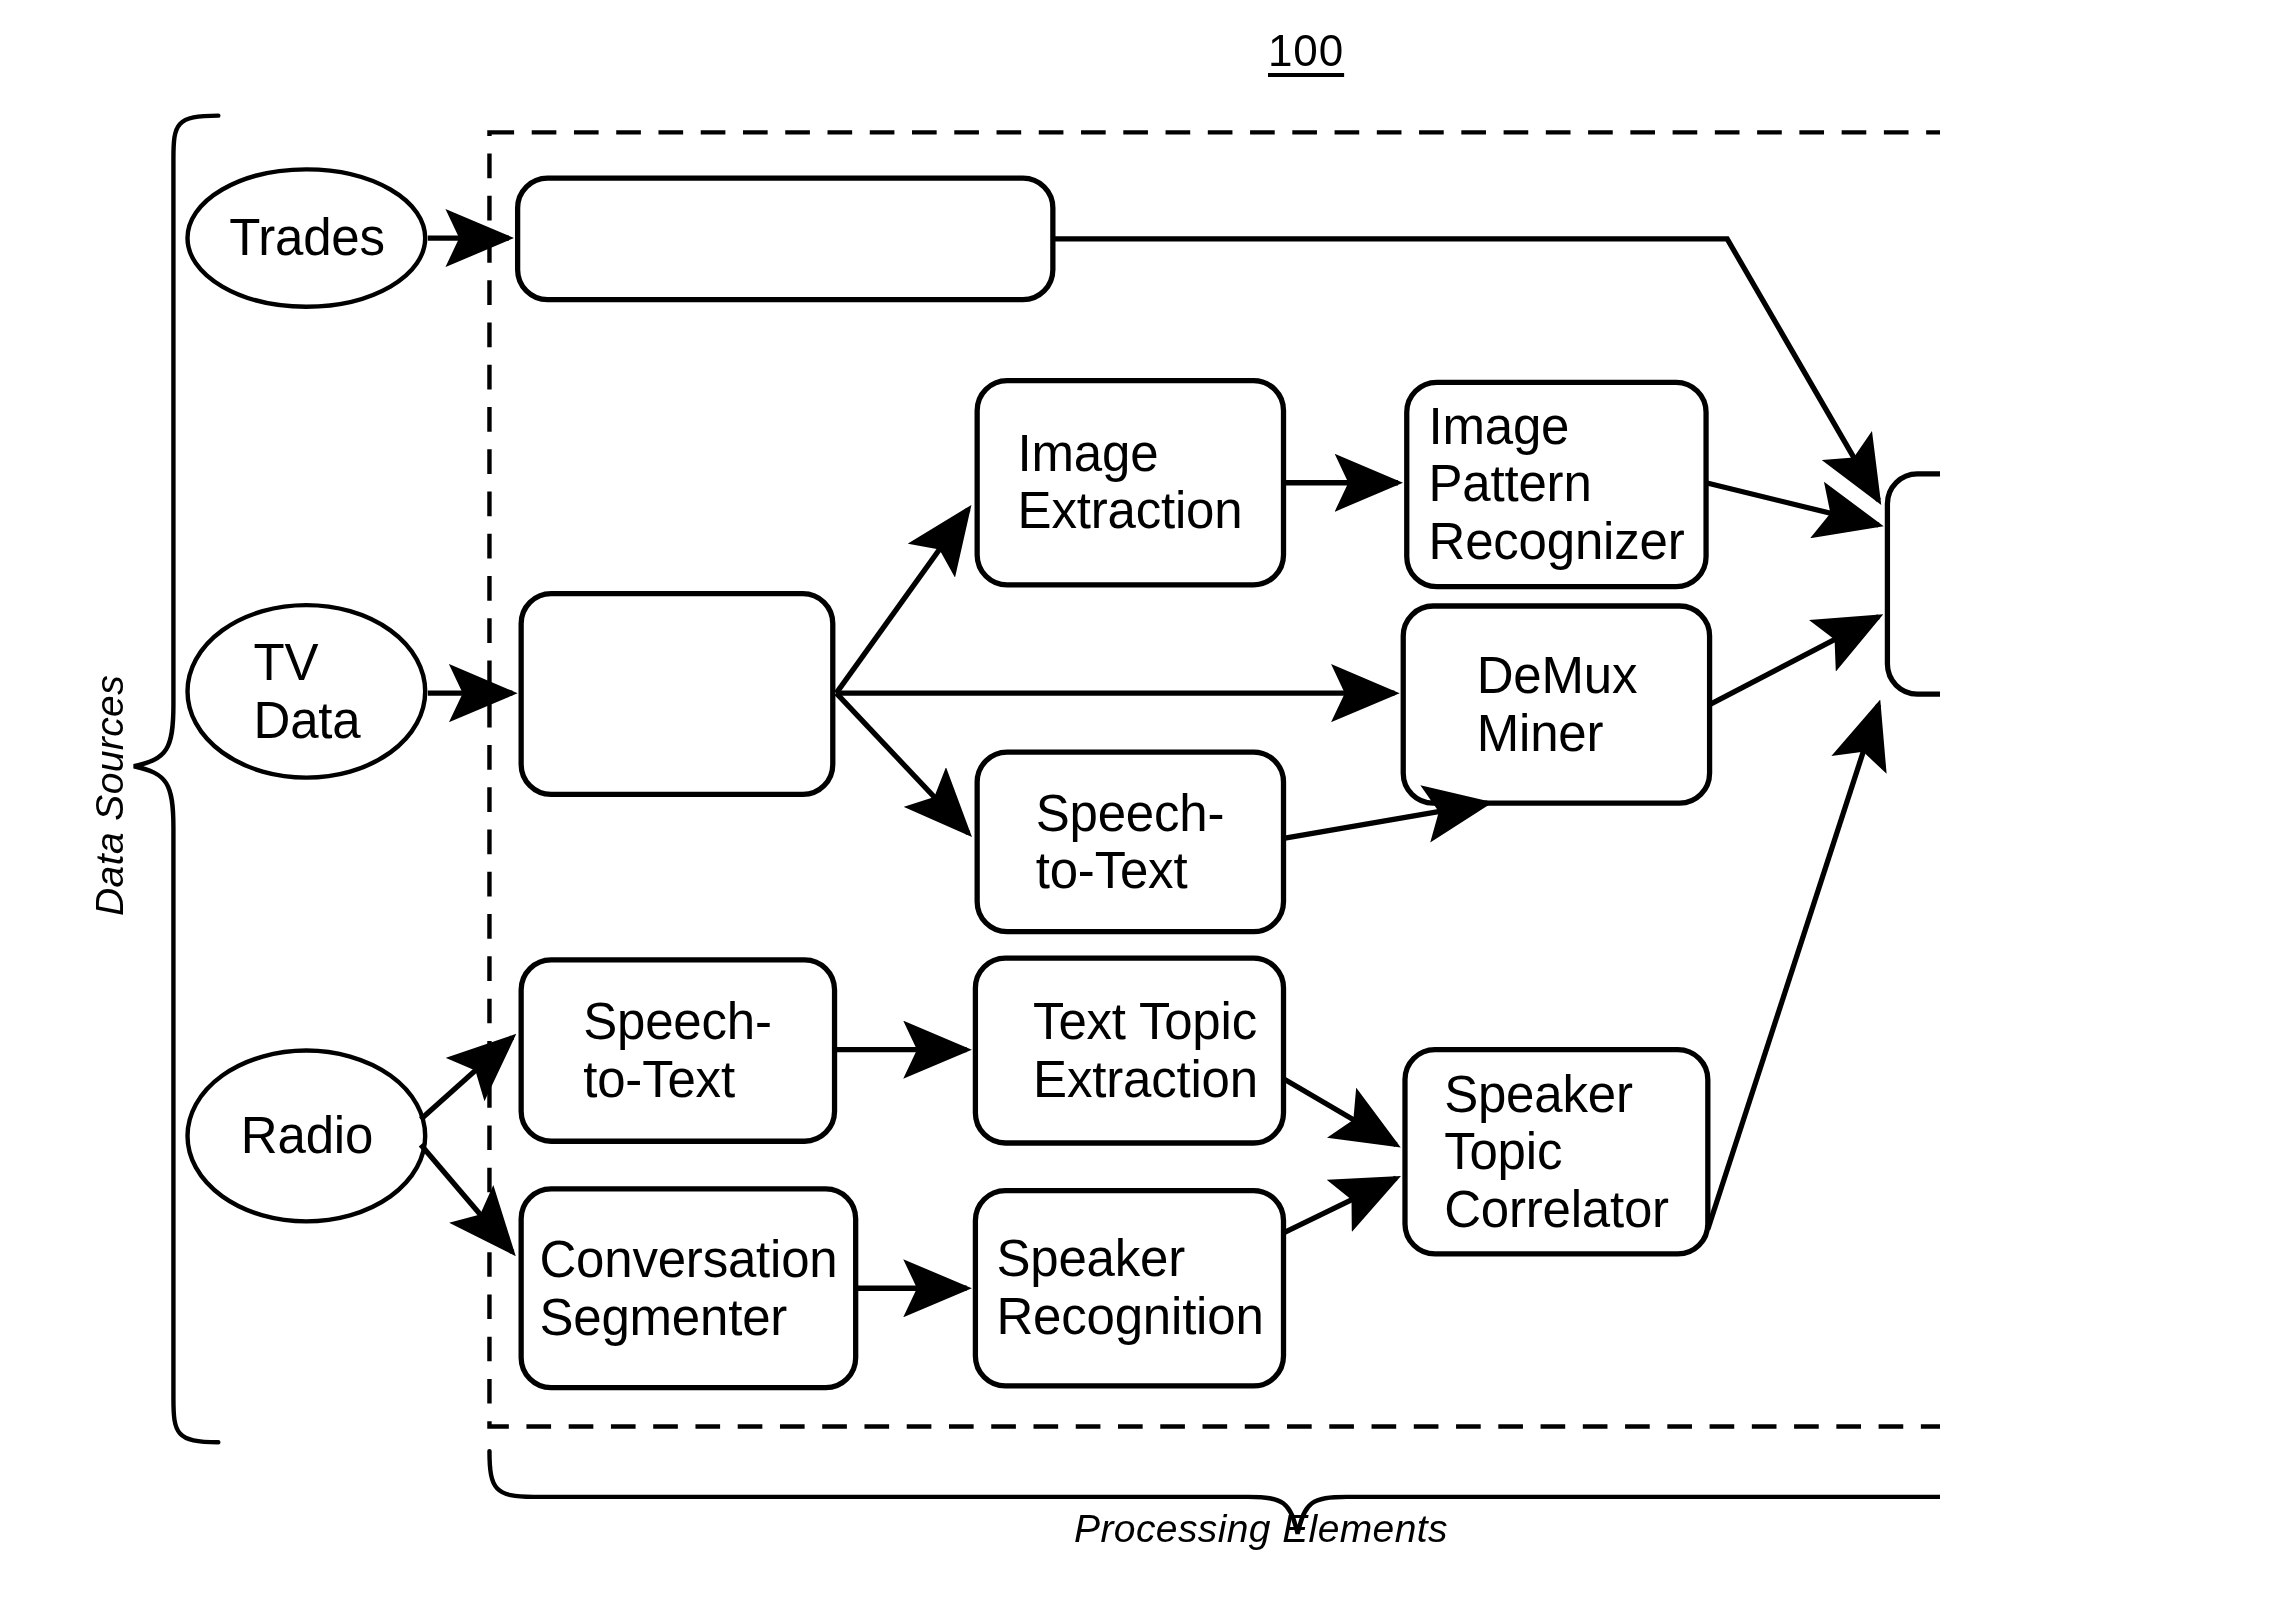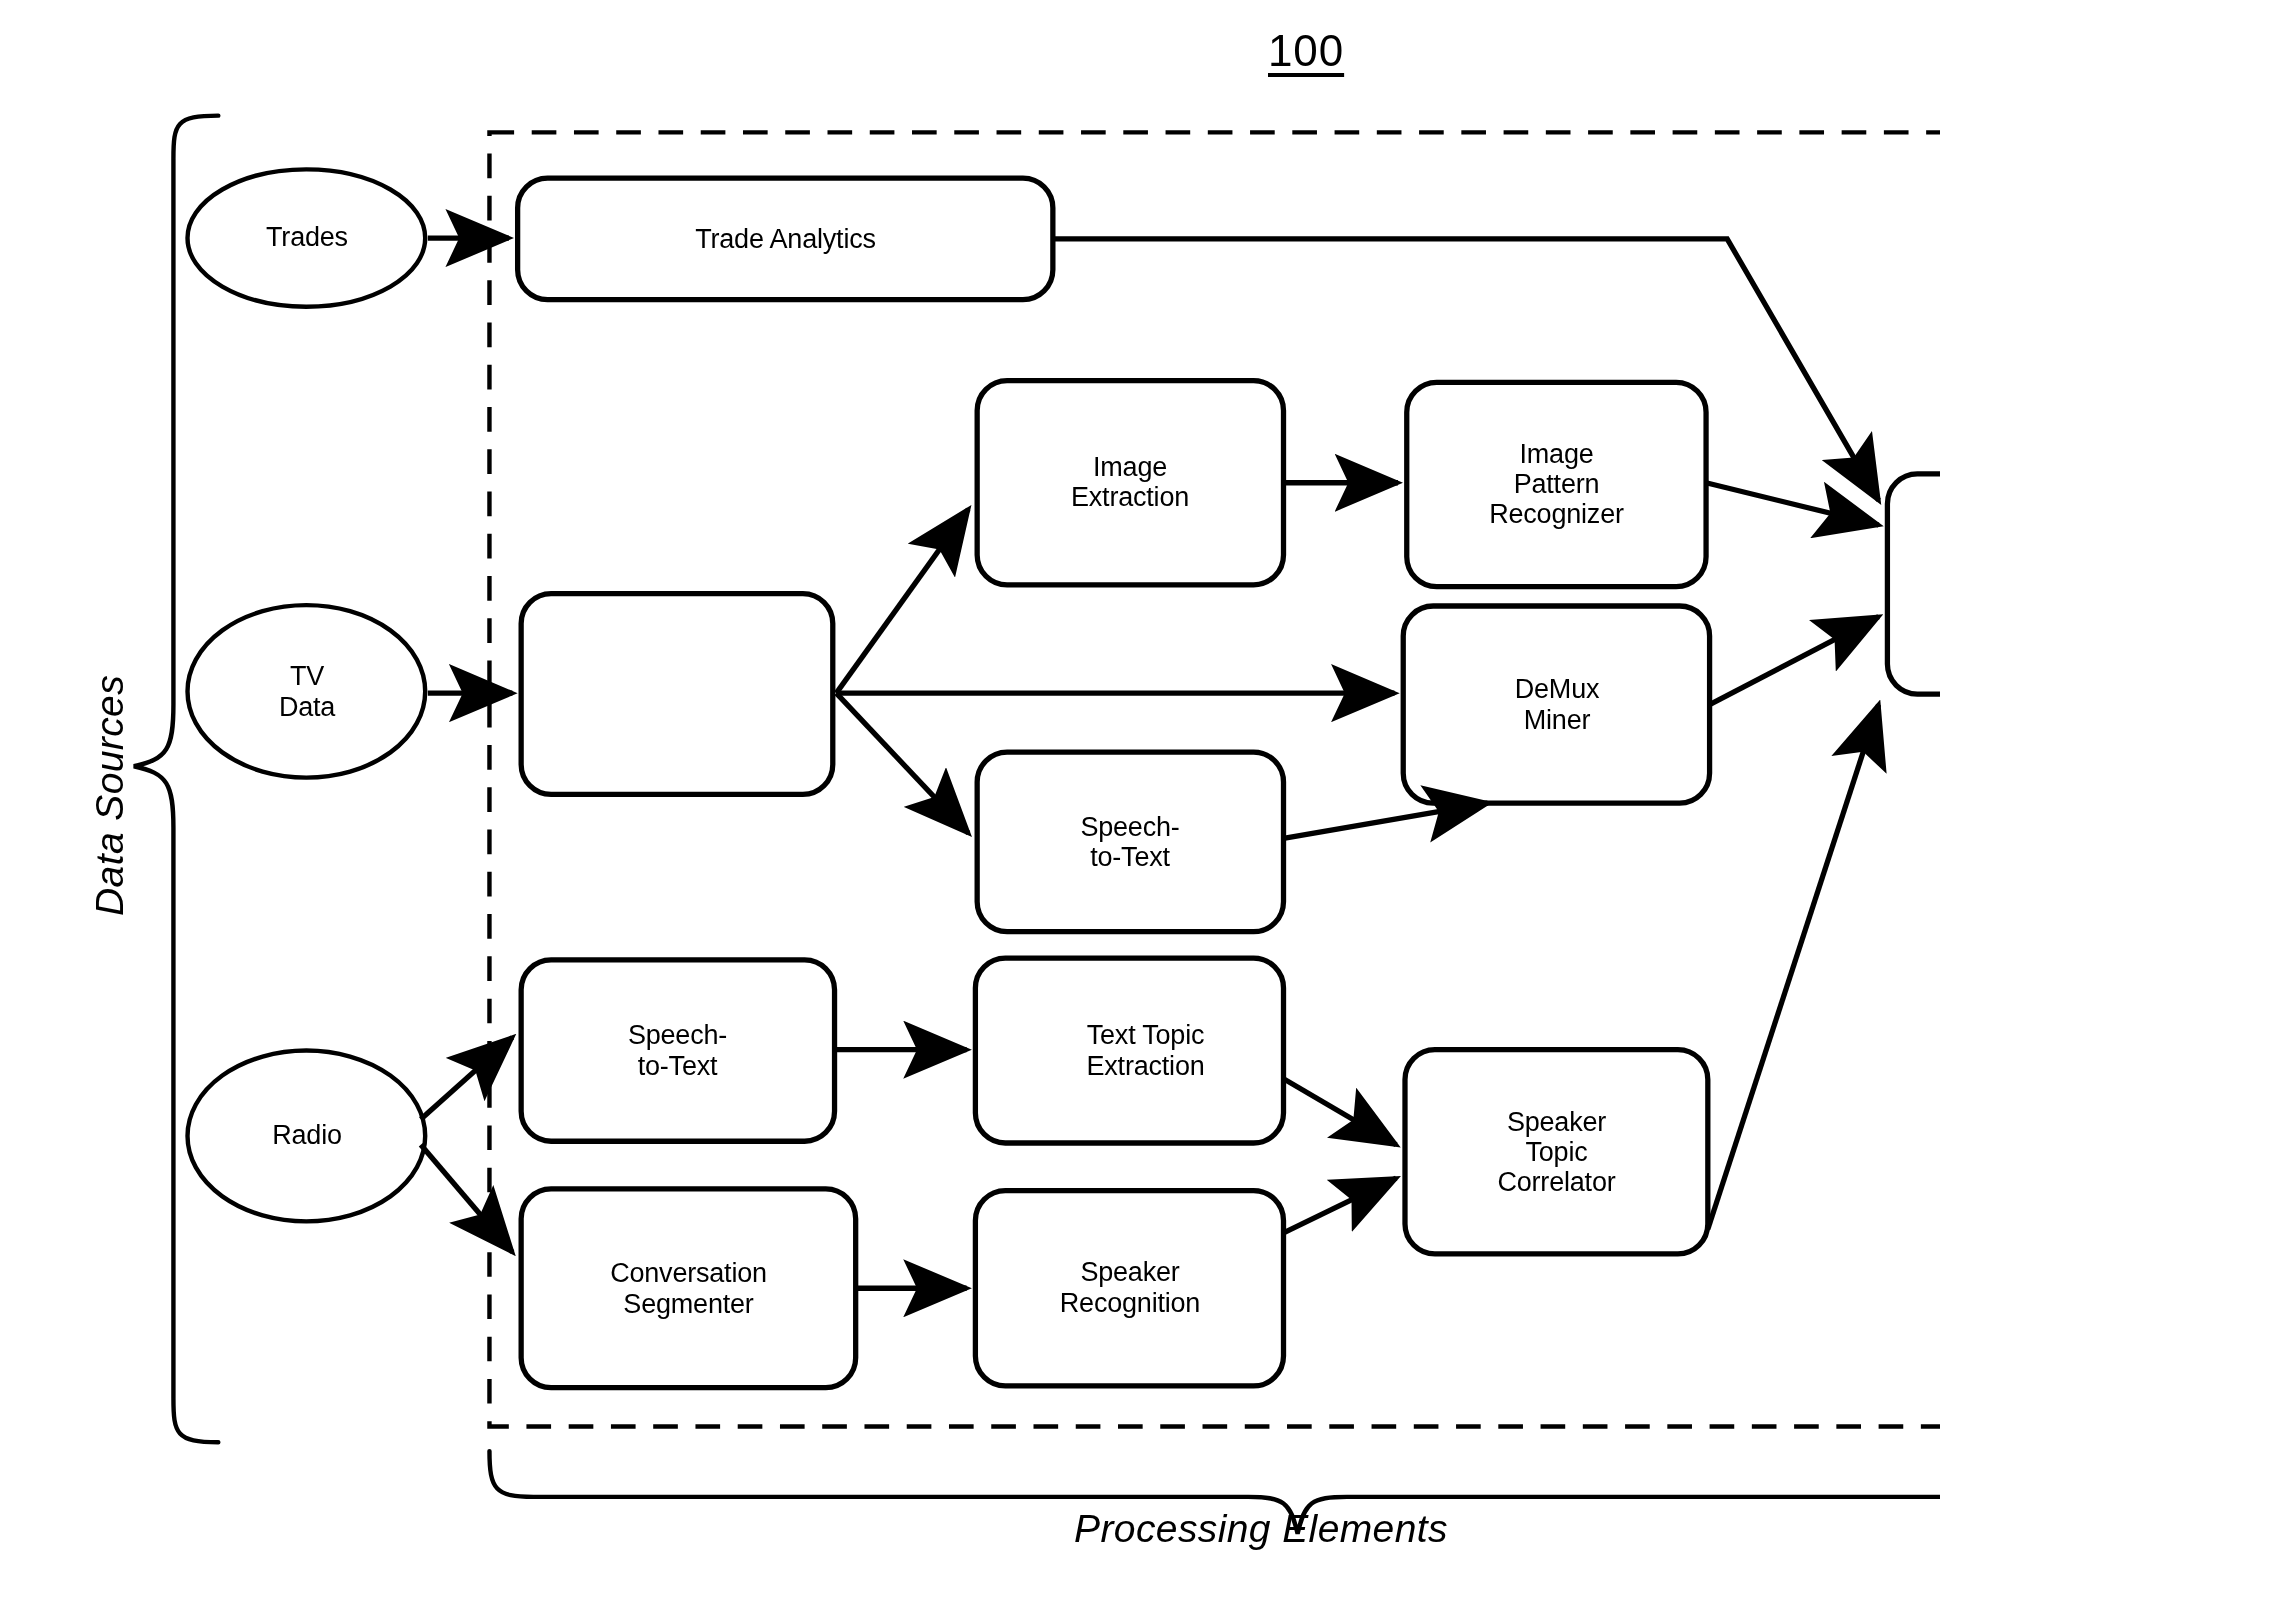--- a/index.html
+++ b/index.html
@@ -20,24 +20,23 @@
     left: 0;
     top: 0;
     width: 2295px;
     height: 1624px;
   }
   .node-label {
     position: absolute;
     display: flex;
     align-items: center;
     justify-content: center;
-    text-align: center;
     color: #000000;
     font-family: "Liberation Sans", sans-serif;
-    font-size: 27px;
+    font-size: 51px;
     line-height: 1.12;
     letter-spacing: -0.2px;
     white-space: pre-line;
     pointer-events: none;
   }
   .fig-number {
     position: absolute;
     color: #000000;
     font-family: "Liberation Sans", sans-serif;
     font-size: 44px;
@@ -162,21 +161,20 @@
     <line x1="2486" y1="664" x2="2588" y2="664" stroke="#000000" stroke-width="6" marker-end="url(#arrowhead)"></line>
   </svg>
 
   <div class="node-label" style="left:188px; top:169px; width:238px; height:137px;">Trades</div>
 
   <div class="node-label" style="left:188px; top:605px; width:238px; height:173px;">TV
 Data</div>
 
   <div class="node-label" style="left:188px; top:1050px; width:238px; height:171px;">Radio</div>
 
-  <div class="node-label" style="left:518px; top:178px; width:535px; height:122px;">Trade Analytics</div>
 
 
   <div class="node-label" style="left:977px; top:380px; width:306px; height:204px;">Image
 Extraction</div>
 
   <div class="node-label" style="left:1400px; top:382px; width:313px; height:204px;">Image
 Pattern
 Recognizer</div>
 
   <div class="node-label" style="left:1404px; top:606px; width:306px; height:197px;">DeMux

